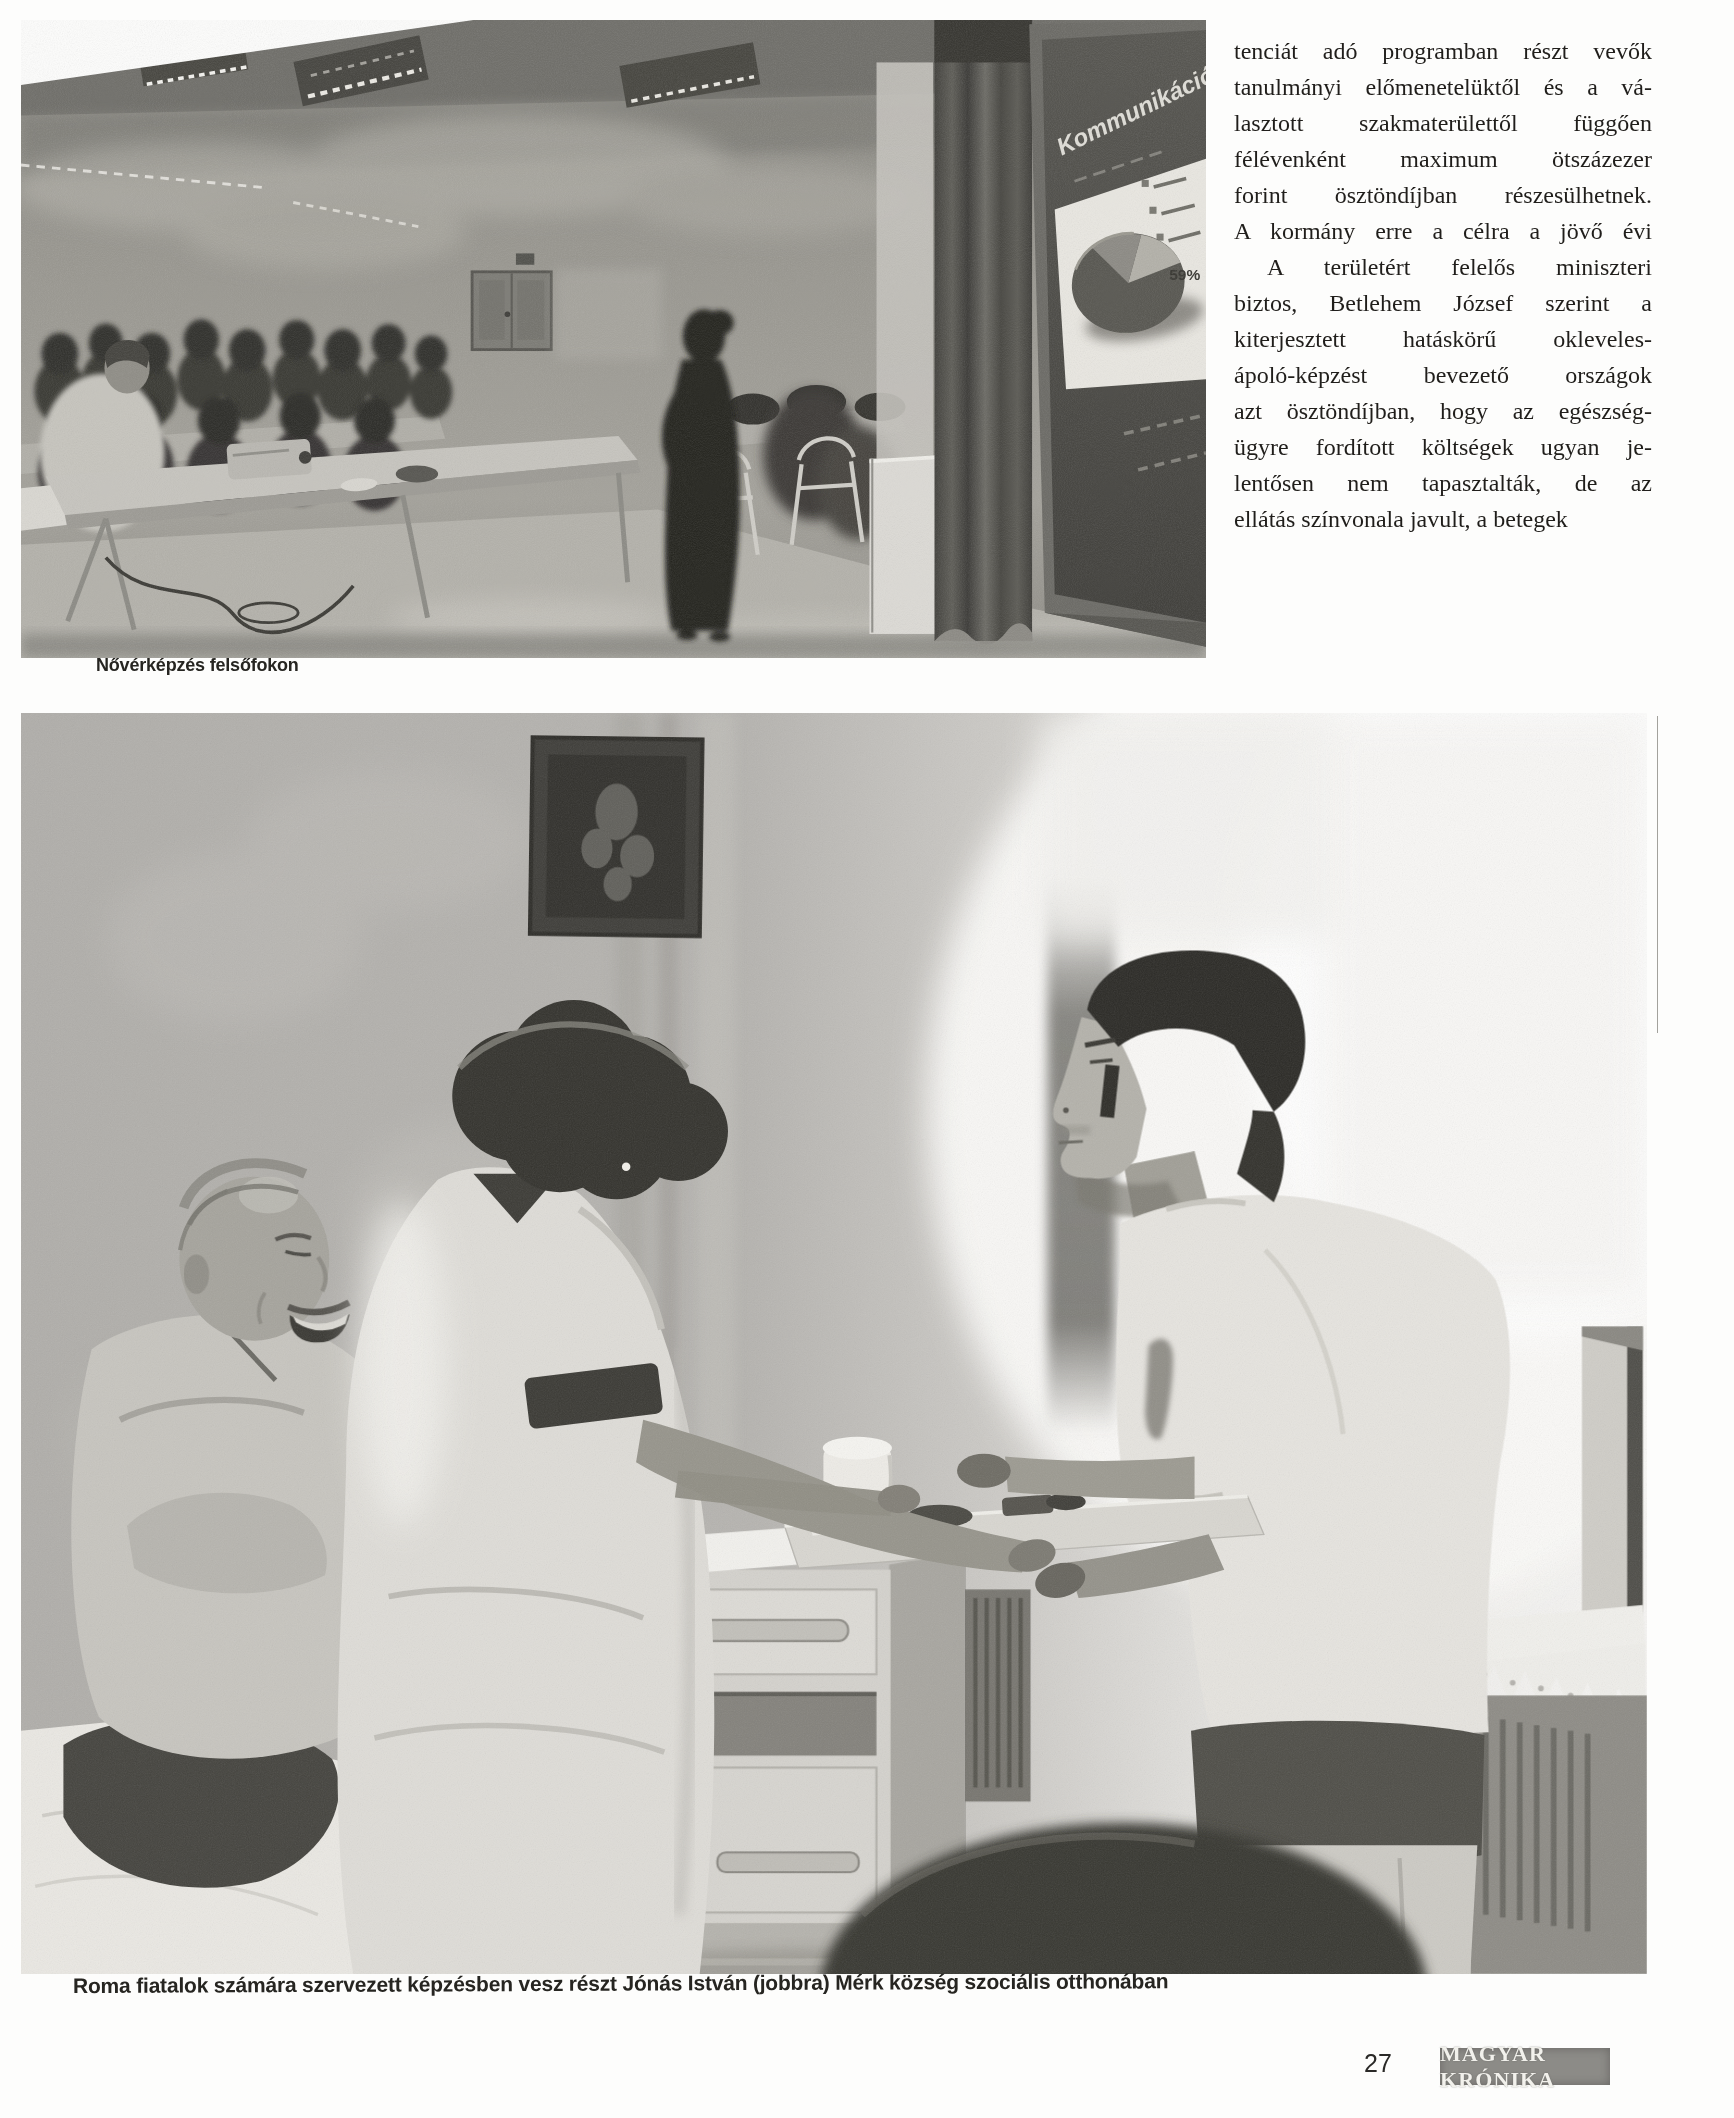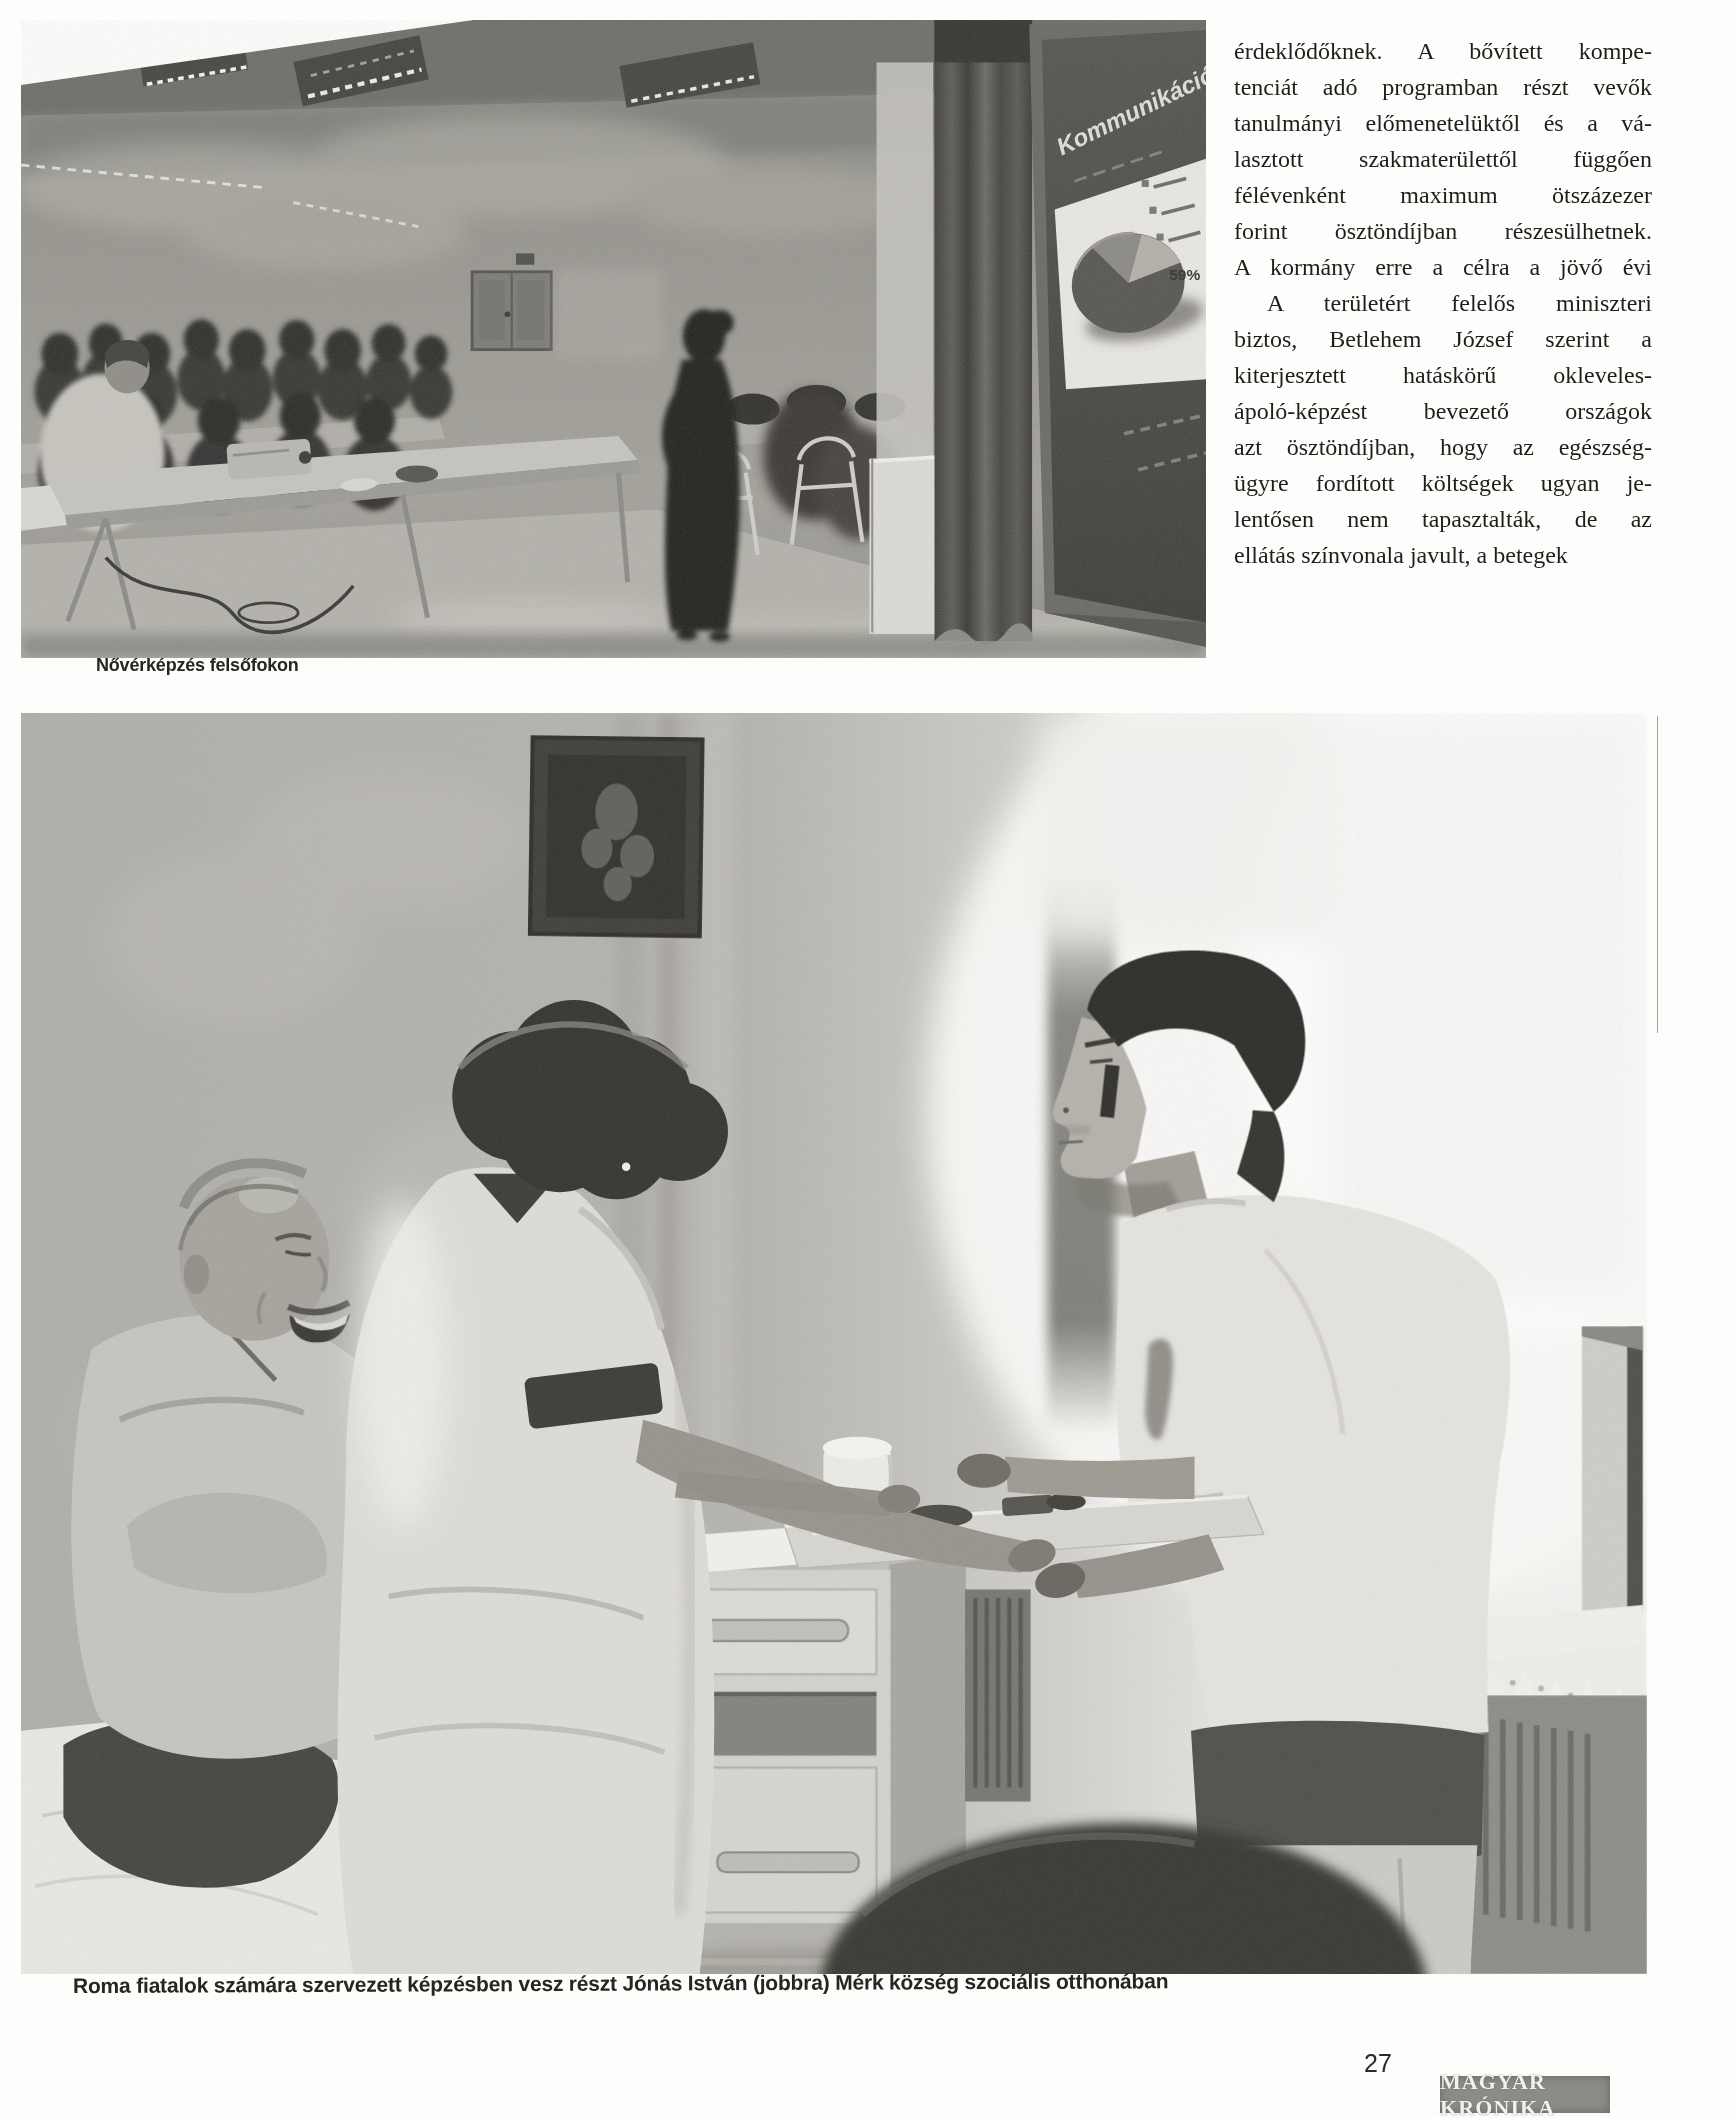--- a/index.html
+++ b/index.html
@@ -21,21 +21,21 @@
   .article{position:absolute;left:1234px;top:33px;width:418px;}
   .line{font-size:24px;line-height:36px;text-align:justify;text-align-last:justify;
         text-justify:inter-word;color:#201e1b;}
   .line.last{text-align-last:left;}
   .line.indent{padding-left:33px;}
 
   .page-number{position:absolute;left:1364px;top:2049px;font-size:25px;
                color:#2a2927;font-family:Liberation Sans, sans-serif;}
   .logo-box{position:absolute;left:1440px;top:2048px;width:170px;height:37px;
             background:#8c8b87;display:flex;align-items:center;justify-content:center;
-            box-shadow:inset 0 0 10px rgba(60,58,55,.45);margin-top:28px;}
+            box-shadow:inset 0 0 10px rgba(60,58,55,.45);}
   .logo-box span{font-family:"Liberation Serif",serif;font-weight:700;font-size:22px;
             color:#f2f1ec;letter-spacing:1.1px;text-shadow:0 0 1.4px rgba(90,90,86,.8);}
   .hairline{position:absolute;left:1657px;top:716px;width:1.4px;height:317px;background:#a3a29d;}
 </style>
 </head>
 <body>
 
 <div class="page">
 
   <div class="photo" id="photo-top">
@@ -265,21 +265,20 @@
       </g>
 
       <polygon points="0,0 640,0 0,92" fill="#fdfdfc"></polygon>
       <rect width="1676" height="902" filter="url(#grainA)"></rect>
     </svg>
   </div>
 
   <div class="caption" id="caption-top">Nővérképzés felsőfokon</div>
 
   <div class="article">
-      <div class="line">érdeklődőknek. A bővített kompe-</div>
       <div class="line">tenciát adó programban részt vevők</div>
       <div class="line">tanulmányi előmenetelüktől és a vá-</div>
       <div class="line">lasztott szakmaterülettől függően</div>
       <div class="line">félévenként maximum ötszázezer</div>
       <div class="line">forint ösztöndíjban részesülhetnek.</div>
       <div class="line">A kormány erre a célra a jövő évi</div>
       <div class="line indent">A területért felelős miniszteri</div>
       <div class="line">biztos, Betlehem József szerint a</div>
       <div class="line">kiterjesztett hatáskörű okleveles-</div>
       <div class="line">ápoló-képzést bevezető országok</div>

